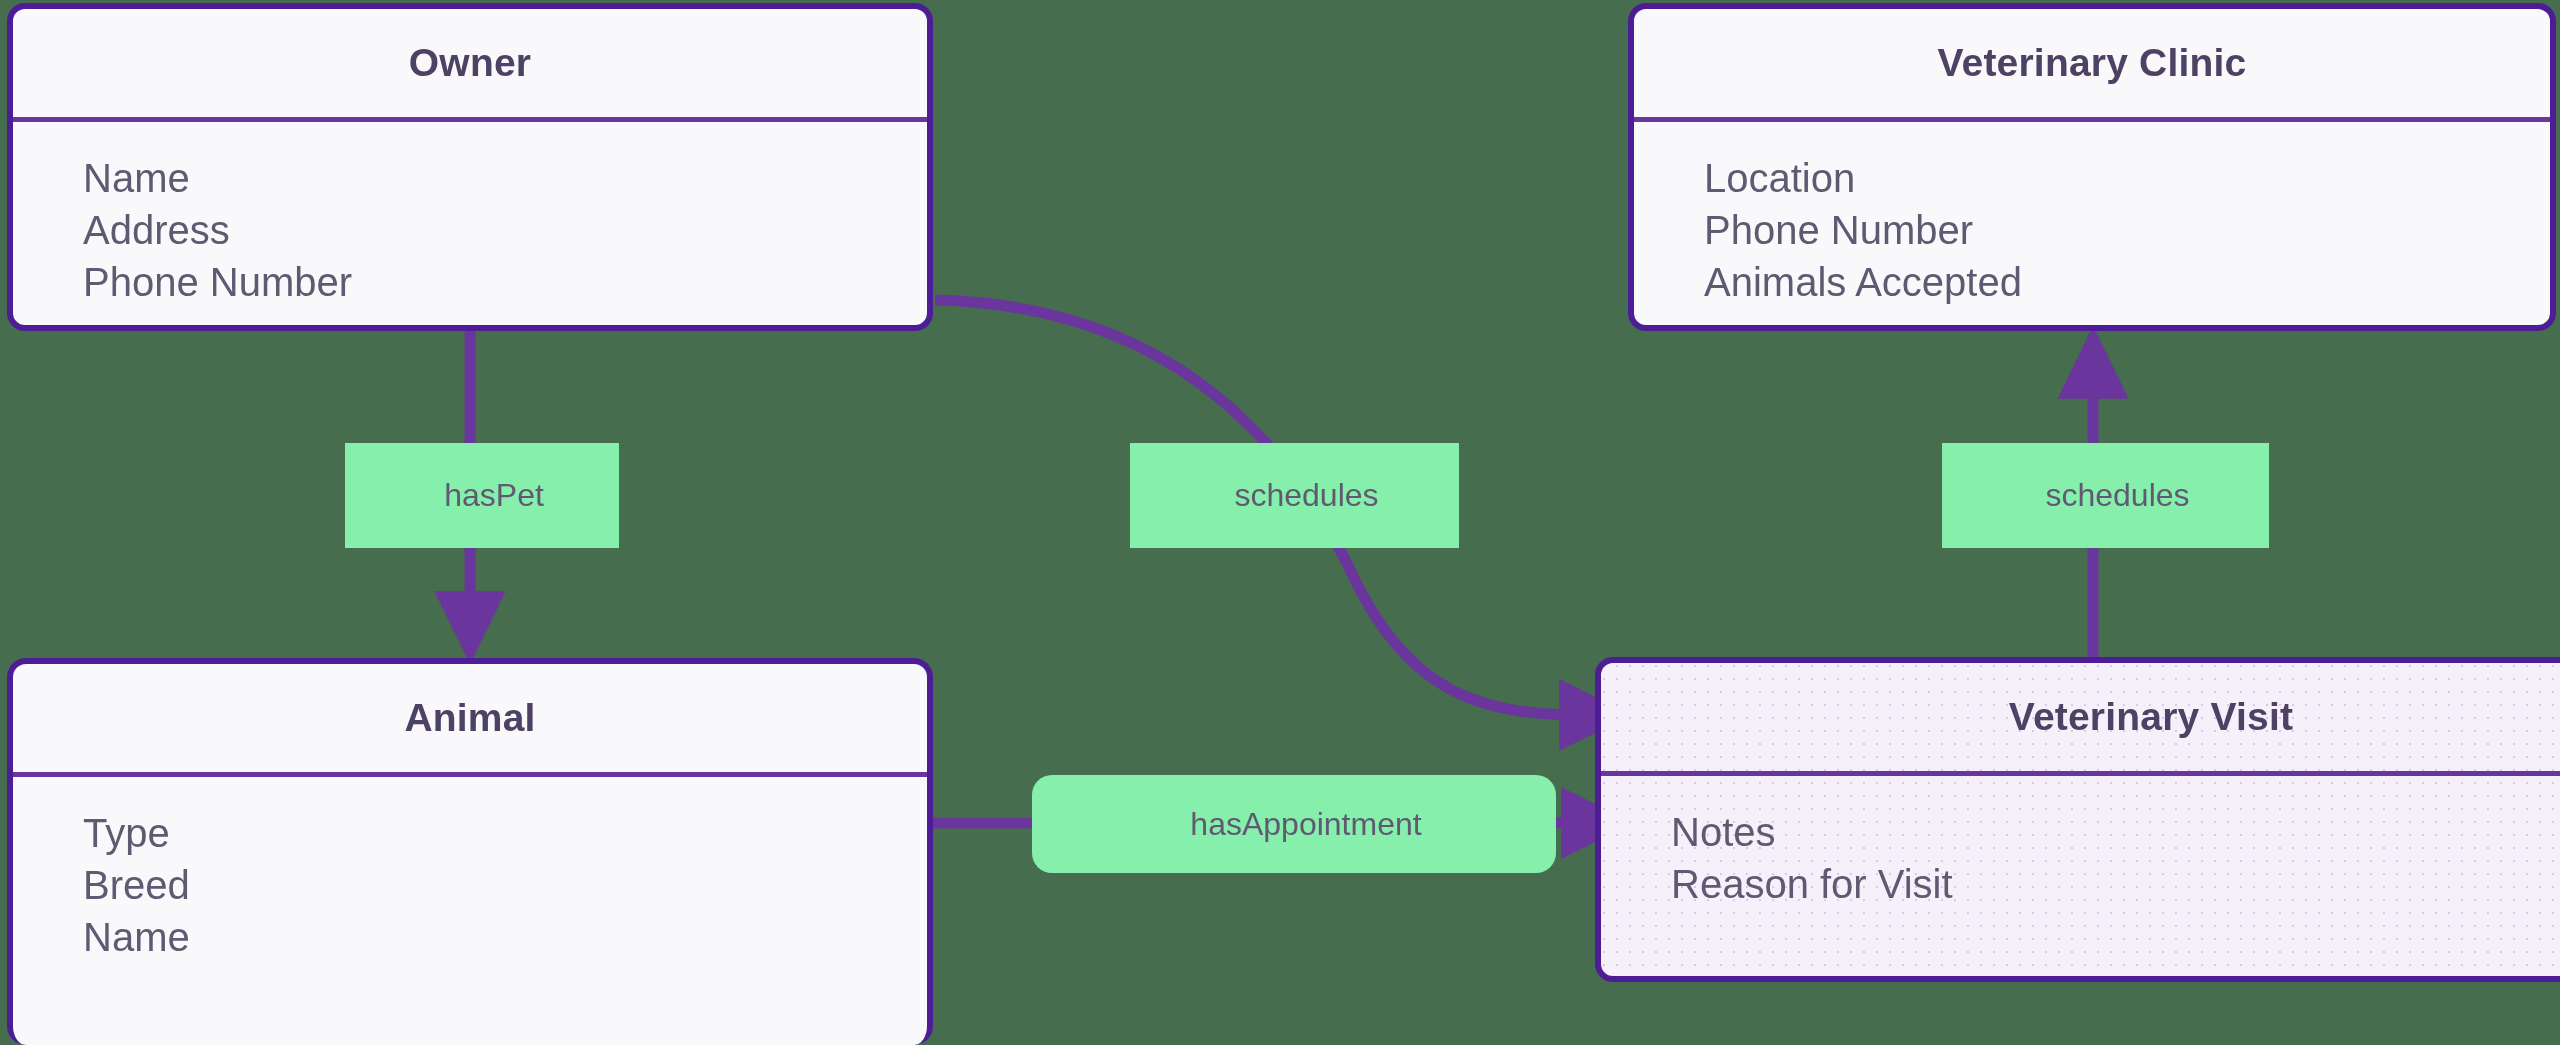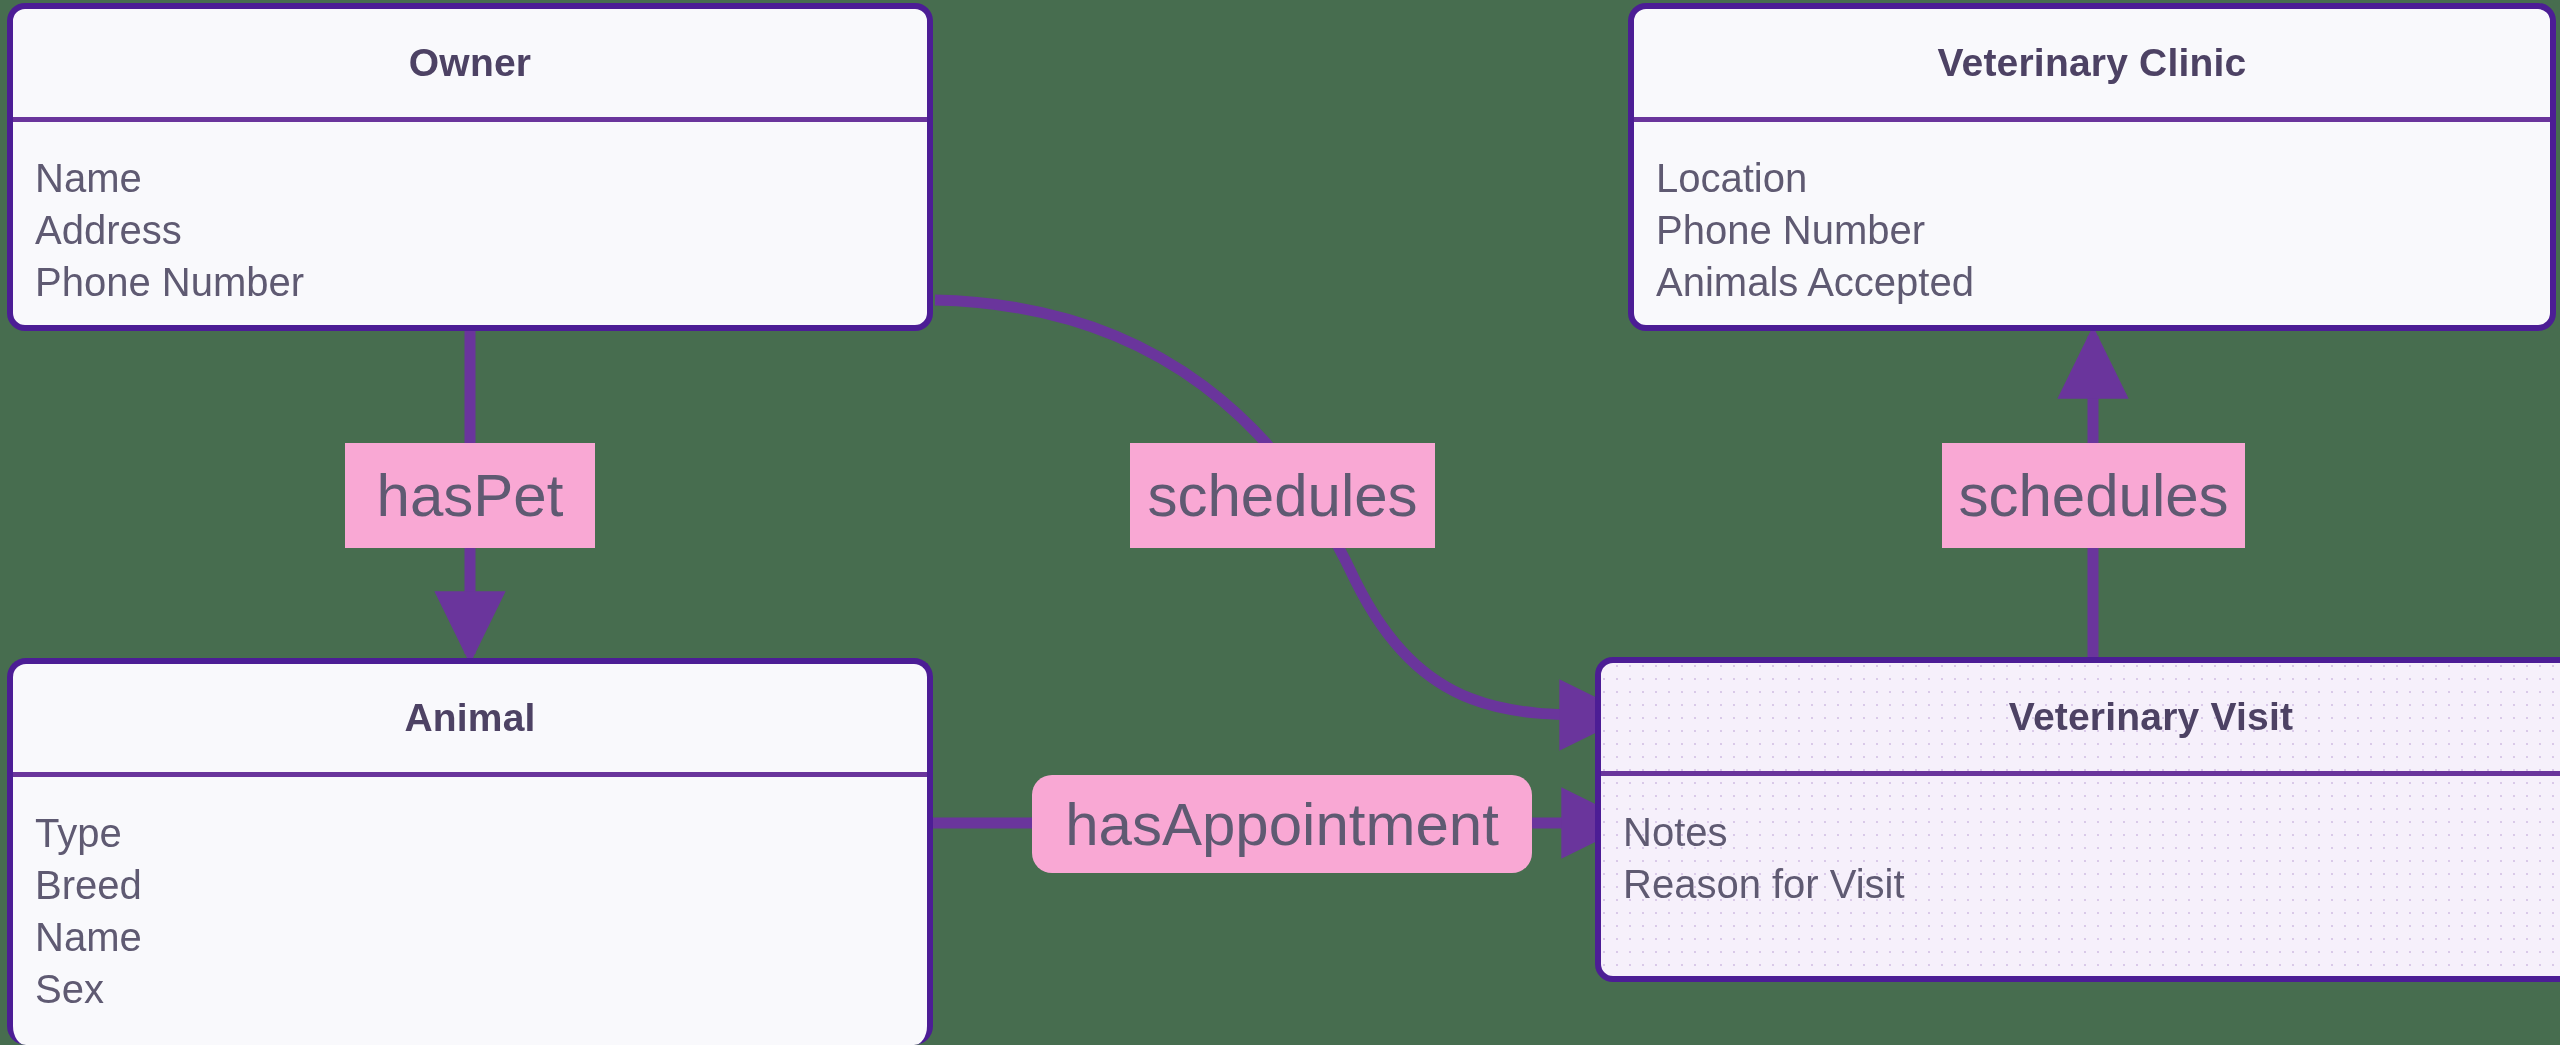--- a/index.html
+++ b/index.html
@@ -61,39 +61,41 @@
   }
   .entity-title {
     font-size: 39px;
     font-weight: bold;
     color: #4d4264;
     letter-spacing: 0.2px;
   }
   .entity-body {
     flex: 1;
     padding: 30px 0 15px 22px;
+    margin-left: 48px;
   }
   .attr {
     font-size: 40px;
     line-height: 52px;
     color: #5f5a72;
     white-space: nowrap;
   }
 
   
   .rel-label {
     position: absolute;
     z-index: 3;
-    background: #f9a8d4;
+    background: #86efac;
     display: flex;
     align-items: center;
     justify-content: center;
     color: #5f5a72;
-    font-size: 60px;
+    font-size: 32px;
     white-space: nowrap;
+    padding-left: 24px;
   }
 </style>
 </head>
 <body>
 
 <div id="canvas">
 
   <svg id="edges" viewBox="0 0 2560 1045" width="2560" height="1045" xmlns="http://www.w3.org/2000/svg">
     <defs>
       <marker id="arrowhead" viewBox="0 0 12 12" refX="9.5" refY="6" markerWidth="7.2" markerHeight="7.2" orient="auto-start-reverse">
@@ -133,21 +135,20 @@
   </div>
 
   <div class="entity" style="left:7px; top:658px; width:926px; height:387px; border-bottom:none; border-bottom-left-radius:0; border-bottom-right-radius:0;border-radius:19px;">
     <div class="entity-header">
       <span class="entity-title">Animal</span>
     </div>
     <div class="entity-body">
       <div class="attr">Type</div>
       <div class="attr">Breed</div>
       <div class="attr">Name</div>
-      <div class="attr">Sex</div>
     </div>
   </div>
 
   <div class="entity tinted" style="left:1595px; top:657px; width:1112px; height:325px;">
     <div class="entity-header">
       <span class="entity-title">Veterinary Visit</span>
     </div>
     <div class="entity-body">
       <div class="attr">Notes</div>
       <div class="attr">Reason for Visit</div>

